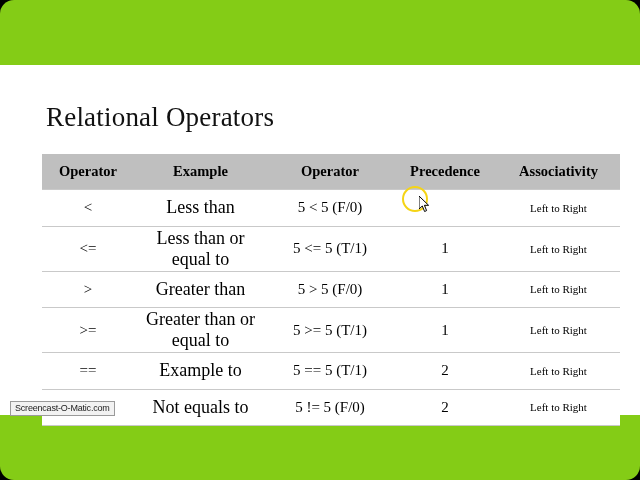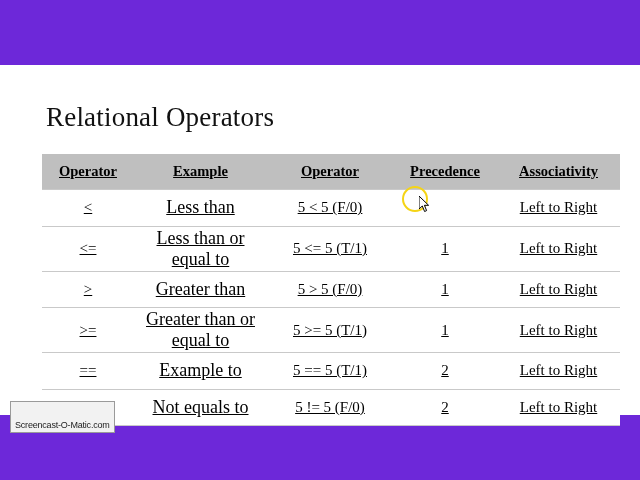--- a/index.html
+++ b/index.html
@@ -10,21 +10,22 @@
   body {
     width: 640px;
     height: 480px;
     overflow: hidden;
     font-family: "Liberation Serif", serif;
   }
   .screen {
     position: relative;
     width: 640px;
     height: 480px;
-    background: #6d28d9;
+    background: #84cc16;
+    border-radius: 14px;
   }
   
   .slide {
     position: absolute;
     left: 0;
     top: 65px;
     width: 640px;
     height: 350px;
     background: #ffffff;
   }
@@ -46,21 +47,20 @@
     letter-spacing: 0.2px;
     white-space: nowrap;
   }
   table.ops {
     position: absolute;
     left: 32px;
     top: 89px;
     width: 578px;
     border-collapse: collapse;
     table-layout: fixed;
-    text-decoration: underline;
   }
   table.ops col.c0 { width: 92px; }
   table.ops col.c1 { width: 133px; }
   table.ops col.c2 { width: 126px; }
   table.ops col.c3 { width: 104px; }
   table.ops col.c4 { width: 123px; }
 
   table.ops thead th {
     background: #bfbfbf;
     color: #000000;
@@ -81,33 +81,33 @@
     color: #000000;
     font-family: "Liberation Serif", serif;
   }
   table.ops tbody tr:last-child td {
     border-bottom: 1px solid #c9c9c9;
   }
   td.op  { font-size: 15px; }
   td.mean{ font-size: 18px; }
   td.ex  { font-size: 15px; margin-top: 43px; }
   td.prec{ font-size: 15px; }
-  td.assoc{ font-size: 15px; }
+  td.assoc{ font-size: 11px; }
 
   
   .watermark {
     position: absolute;
     left: 0px;
     top: 336px;
     background: #f2f2f2;
     border: 1px solid #9a9a9a;
     color: #222222;
     font-size: 9px;
     font-family: "Liberation Sans", sans-serif;
-    padding: 18px 4px 2px 4px;
+    padding: 1px 4px 2px 4px;
     letter-spacing: -0.2px;
     white-space: nowrap;
   }
 
   
   .click-ring {
     position: absolute;
     left: 402px;
     top: 186px;
     width: 26px;

